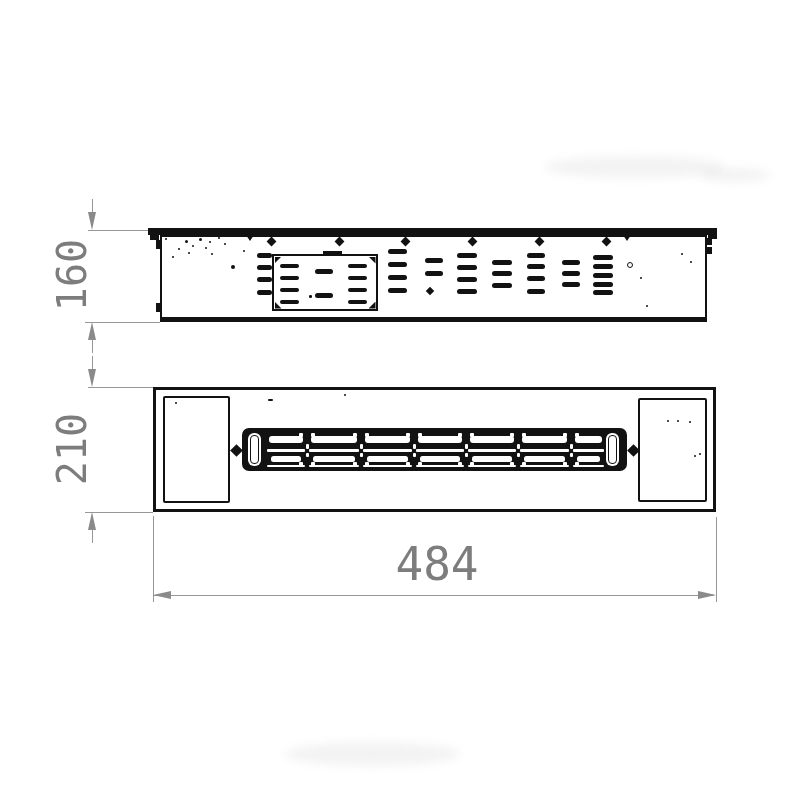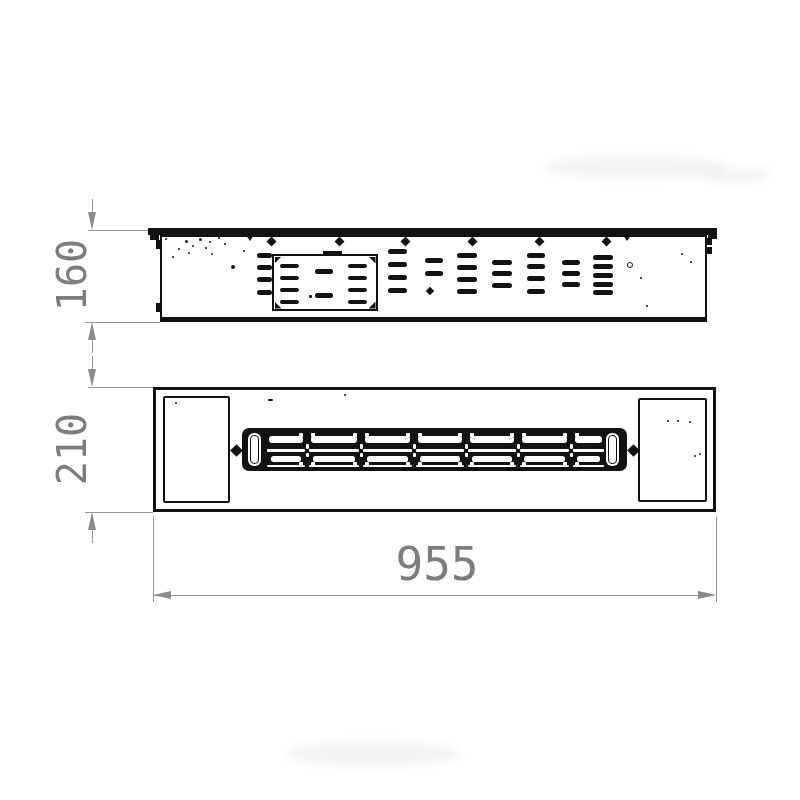--- a/index.html
+++ b/index.html
@@ -232,16 +232,16 @@
     <div class="abs arrV arrDown" style="left:87.5px;top:369px;"></div>
     <div class="abs arrV arrUp" style="left:87.5px;top:512px;"></div>
     <div class="abs dimline" style="left:91.5px;top:529px;width:1px;height:14px;"></div>
     <div class="abs dimtext" style="left:12px;top:427px;width:120px;height:44px;line-height:44px;font-size:40px;transform:rotate(-90deg);">210</div>
 
     <div class="abs dimline" style="left:152.5px;top:516px;width:1px;height:86px;"></div>
     <div class="abs dimline" style="left:715.5px;top:517px;width:1px;height:85px;"></div>
     <div class="abs dimline" style="left:154px;top:594.5px;width:560px;height:1px;"></div>
     <div class="abs arrH arrLeft" style="left:153px;top:590.5px;"></div>
     <div class="abs arrH arrRight" style="left:698px;top:590.5px;"></div>
-    <div class="abs dimtext" style="left:357px;top:541px;width:160px;height:46px;line-height:46px;font-size:46px;">955</div>
+    <div class="abs dimtext" style="left:357px;top:541px;width:160px;height:46px;line-height:46px;font-size:46px;">484</div>
   </div>
 
 </div>
 
 </body></html>

